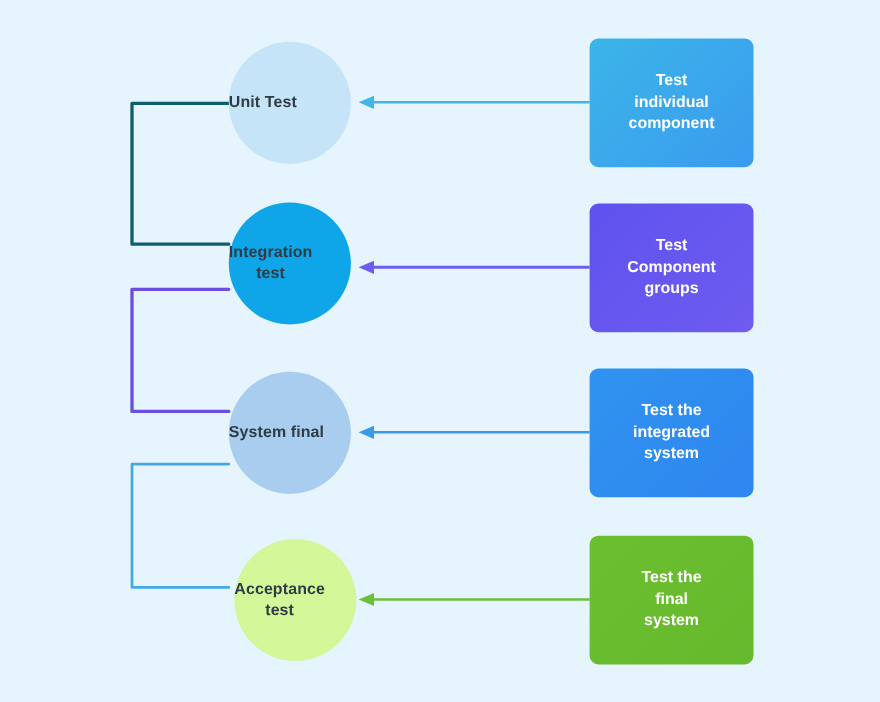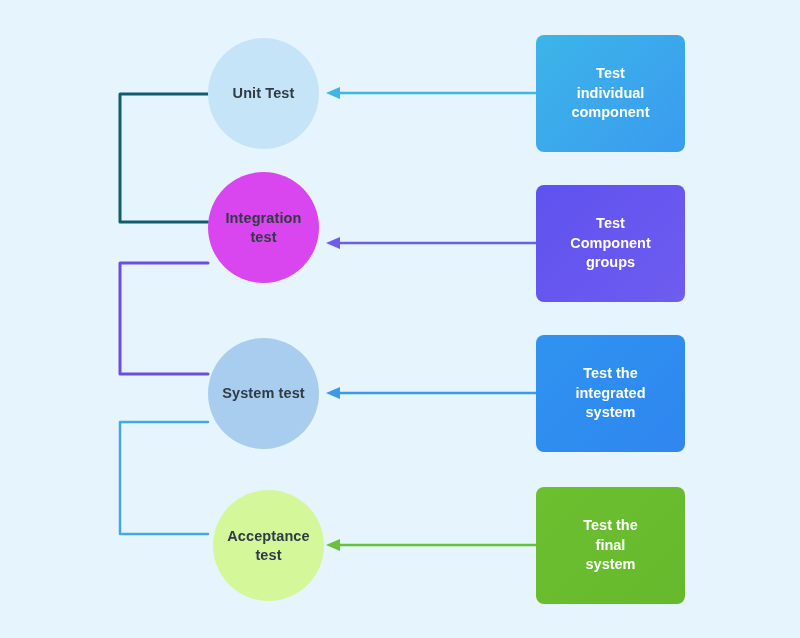--- a/index.html
+++ b/index.html
@@ -23,21 +23,20 @@
     left: 0;
     top: 0;
     width: 800px;
     height: 638px;
   }
   .node-circle {
     position: absolute;
     border-radius: 50%;
     display: flex;
     align-items: center;
-    justify-content: center;
     text-align: center;
     color: #2f3b45;
     font-size: 14.5px;
     font-weight: 600;
     line-height: 1.3;
     letter-spacing: 0.1px;
   }
   .node-box {
     position: absolute;
     border-radius: 8px;
@@ -83,27 +82,27 @@
     <g>
       <line x1="536" y1="545" x2="336" y2="545" stroke="#6cbf3a" stroke-width="2.4"></line>
       <polygon points="326,545 340,539 340,551" fill="#6cbf3a"></polygon>
     </g>
   </svg>
 
   <div class="node-circle" style="left:208px; top:38px; width:111px; height:111px; background:#c5e4f7;">
     <span>Unit Test</span>
   </div>
 
-  <div class="node-circle" style="left:208px; top:172px; width:111px; height:111px; background:#d946ef;">
+  <div class="node-circle" style="left:208px; top:184px; width:111px; height:111px; background:#0ea5e9;">
     <span>Integration
 test</span>
   </div>
 
   <div class="node-circle" style="left:208px; top:338px; width:111px; height:111px; background:#a8cdef;">
-    <span>System test</span>
+    <span>System final</span>
   </div>
 
   <div class="node-circle" style="left:213px; top:490px; width:111px; height:111px; background:#d4f79a;">
     <span>Acceptance
 test</span>
   </div>
 
   <div class="node-box" style="left:536px; top:35px; width:149px; height:117px; background:linear-gradient(135deg,#3cb5e8,#3a9bef);">
     <span>Test
 individual

